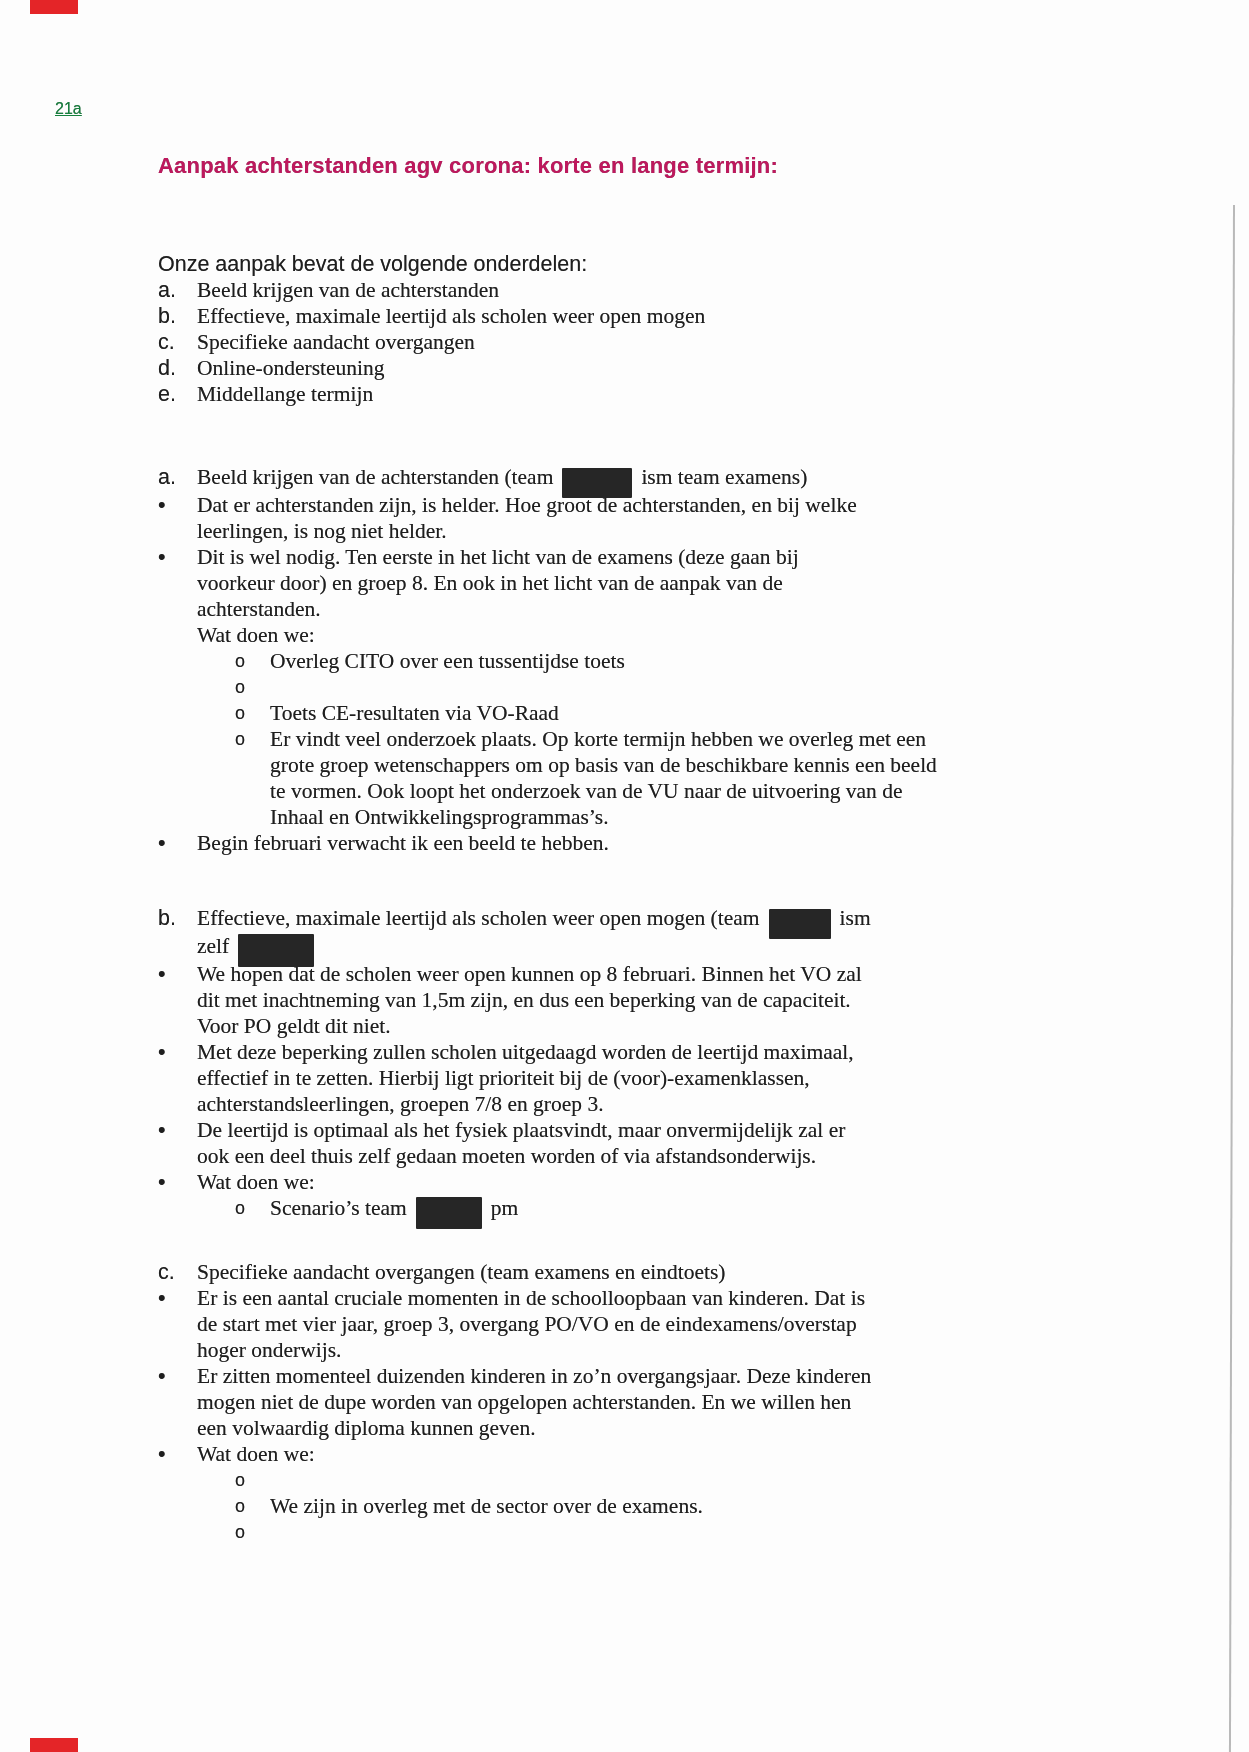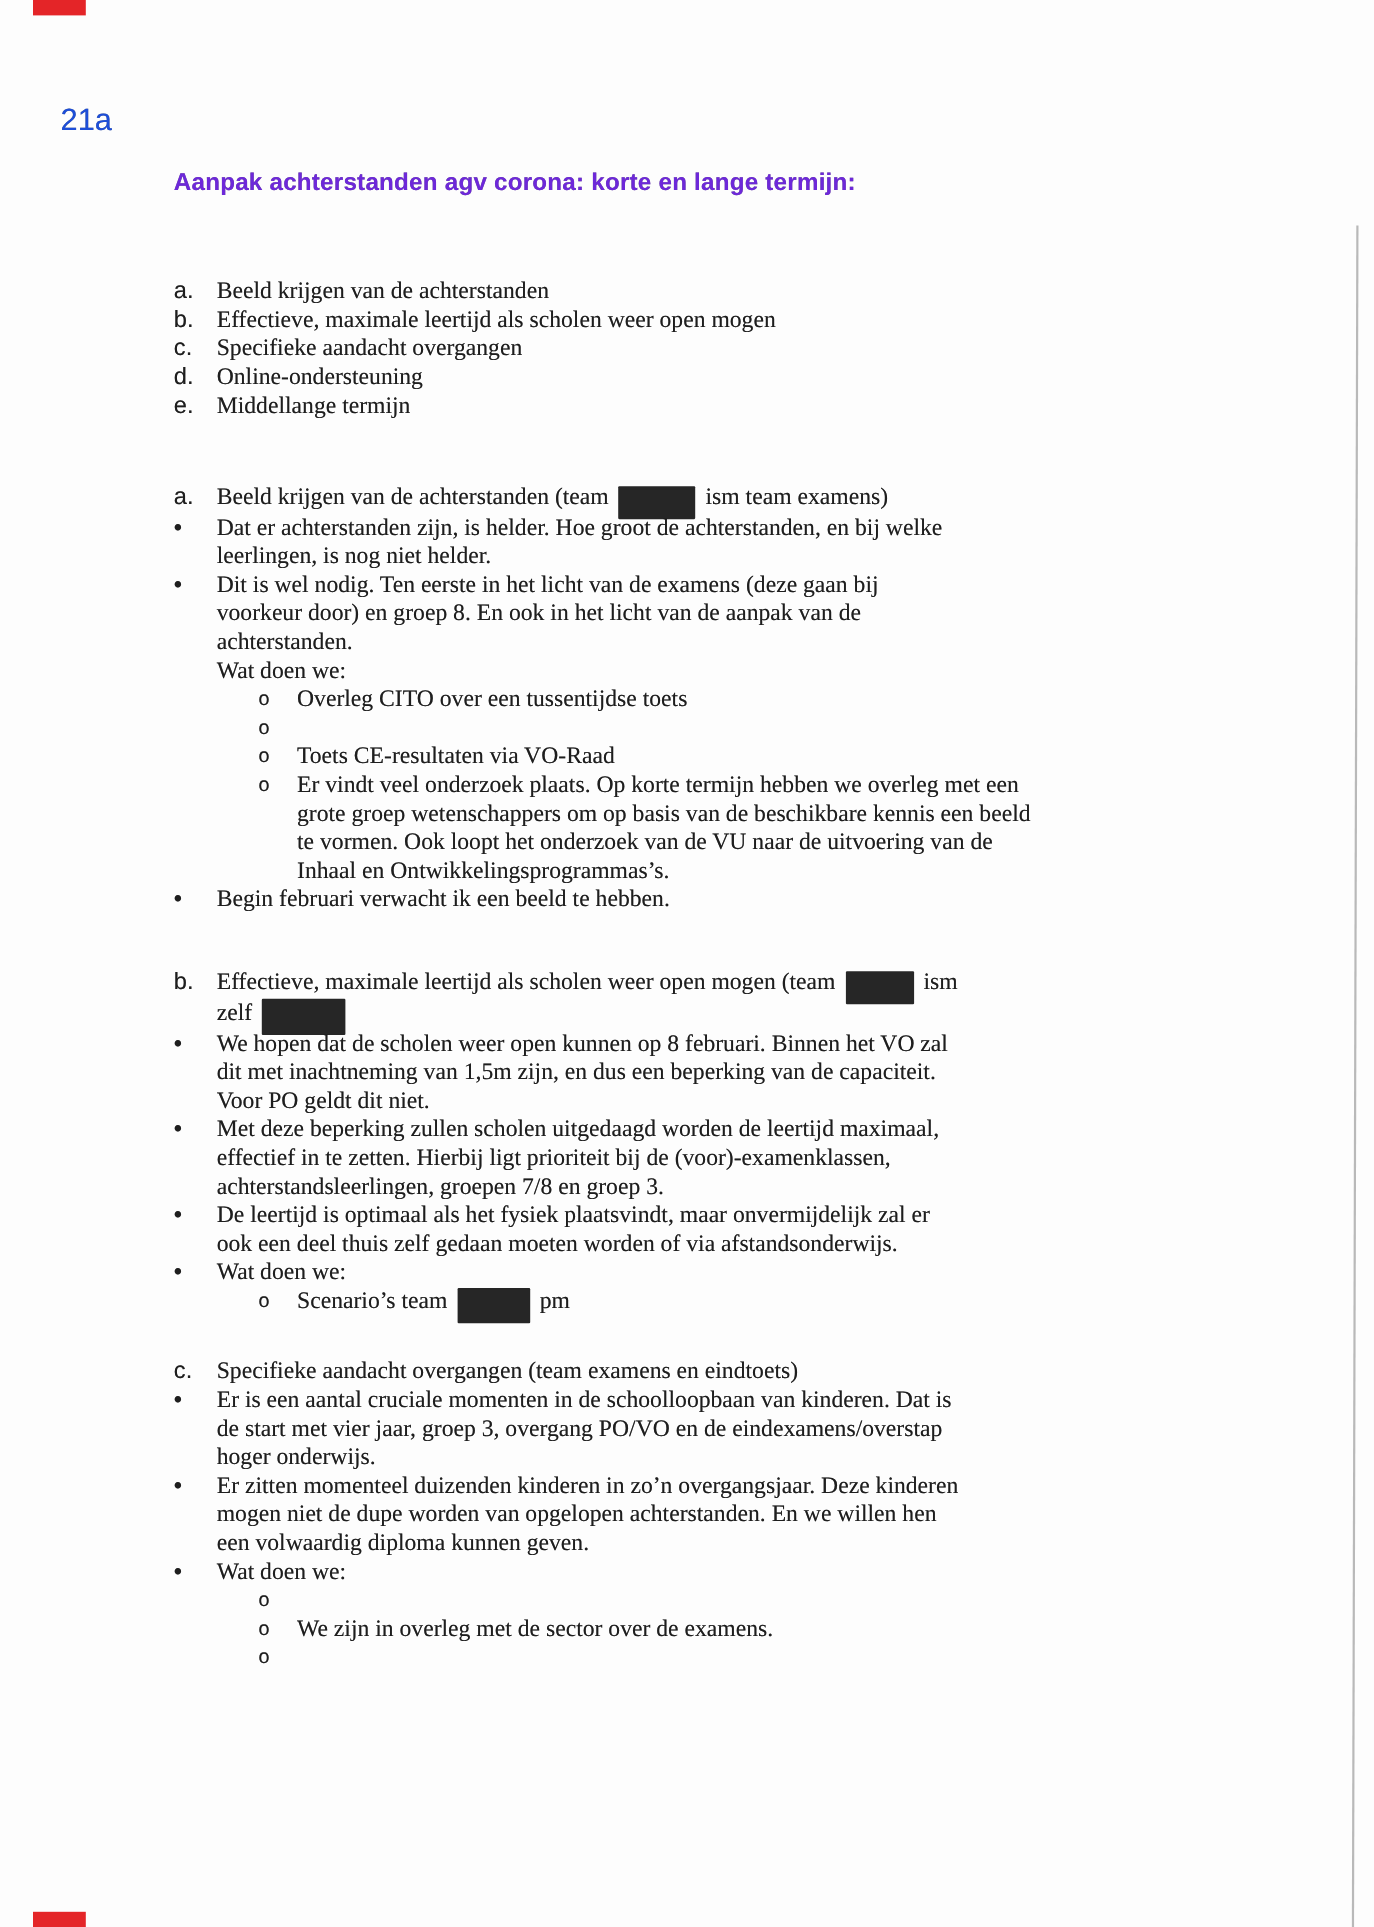--- a/index.html
+++ b/index.html
@@ -24,28 +24,28 @@
   }
   .red-mark.top { top:0; }
   .red-mark.bottom { bottom:0; }
   .scan-line {
     position:absolute; left:1233px; top:205px; bottom:0;
     width:1.5px; background:#a8a8a8; opacity:.8;
     transform:rotate(0.15deg); transform-origin:top;
   }
   .corner-label {
     position:absolute; left:55px; top:96px;
-    font-size:28px; color:#1d4ed8;
+    font-size:16px; color:#15803d;text-decoration:underline;
   }
   .content {
     position:absolute; left:158px; top:153px; width:950px;
   }
   .title {
     font-weight:bold; font-size:22px; line-height:26px;
-    color:#6d28d9; letter-spacing:0.2px;
+    color:#be185d; letter-spacing:0.2px;
   }
   .intro { margin-top:72px; }
   .section-a { margin-top:57px; }
   .section-b { margin-top:49px; }
   .section-c { margin-top:36px; }
   .li { display:flex; align-items:flex-start; }
   .li .marker { flex:none; width:39px; }
   .li.l2 { padding-left:77px; }
   .li.l2 .marker { width:35px; font-size:18px; }
   .txt { flex:1;font-family:Liberation Serif, serif; }
@@ -71,20 +71,21 @@
   <div class="red-mark bottom"></div>
   <div class="scan-line"></div>
 
   <div class="corner-label">21a</div>
 
   <div class="content">
 
     <div class="title">Aanpak achterstanden agv corona: korte en lange termijn:</div>
 
     <div class="intro">
+      <div>Onze aanpak bevat de volgende onderdelen:</div>
       <div class="li l1">
         <span class="marker">a.</span>
         <span class="txt">Beeld krijgen van de achterstanden</span>
       </div>
       <div class="li l1">
         <span class="marker">b.</span>
         <span class="txt">Effectieve, maximale leertijd als scholen weer open mogen</span>
       </div>
       <div class="li l1">
         <span class="marker">c.</span>

